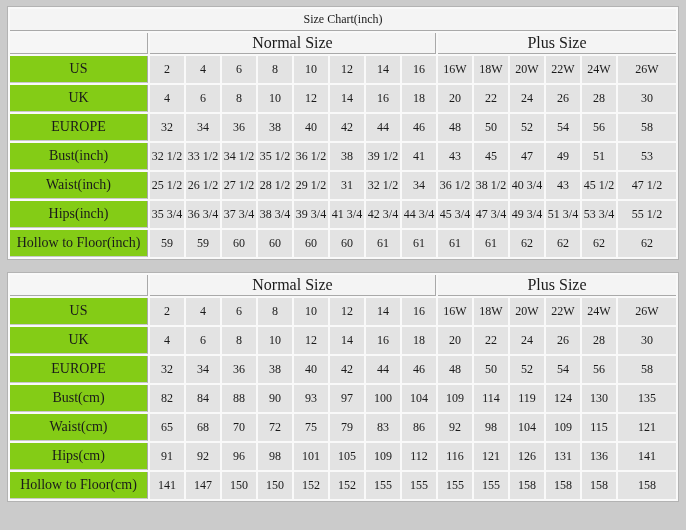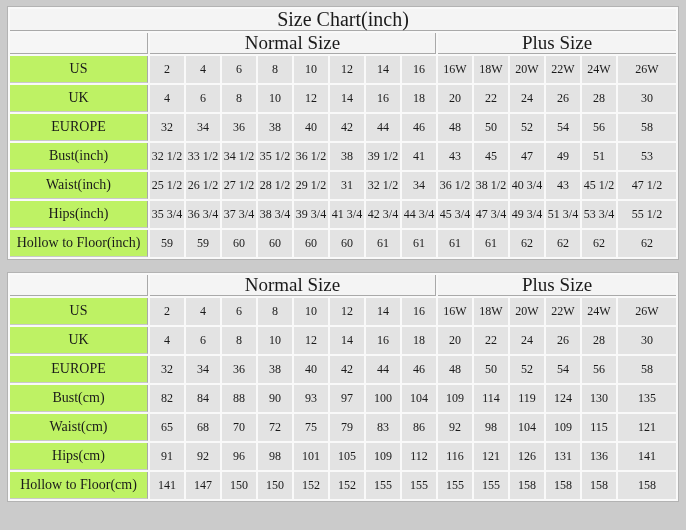--- a/index.html
+++ b/index.html
@@ -23,41 +23,41 @@
     grid-template-columns: 138px repeat(13, 1fr) 58px;
     gap: 2px;
     padding: 2px;
   }
   .title {
     grid-column: 1 / -1;
     background: #f4f4f4;
     border-bottom: 1px solid #a9a9a9;
     height: 22px;
     display: flex; align-items: center; justify-content: center;
-    font-size: 20px;
+    font-size: 12px;
   }
   .ghead {
     background: #f4f4f4;
     border-bottom: 1px solid #a9a9a9;
     height: 21px;
     display: flex; align-items: center; justify-content: center;
-    font-size: 19px;
+    font-size: 16px;
   }
   .spacer {
     grid-column: 1;
     background: #f6f6f6;
     border-right: 1px solid #a9a9a9;
     border-bottom: 1px solid #a9a9a9;
     height: 21px;
   }
   .g8 { grid-column: 2 / span 8; border-right: 1px solid #a9a9a9; }
   .g6 { grid-column: 10 / span 6; }
   .trow { display: contents; }
   .rlabel {
-    background: #bef264;
+    background: #84cc16;
     border-right: 1px solid #a9a9a9;
     border-bottom: 1px solid #c9c9c9;
     min-height: 27px;
     display: flex; align-items: center; justify-content: center;
     font-size: 14px;
     white-space: nowrap;
     padding: 0 2px;
   }
   .cell {
     background: #e3e3e3;

